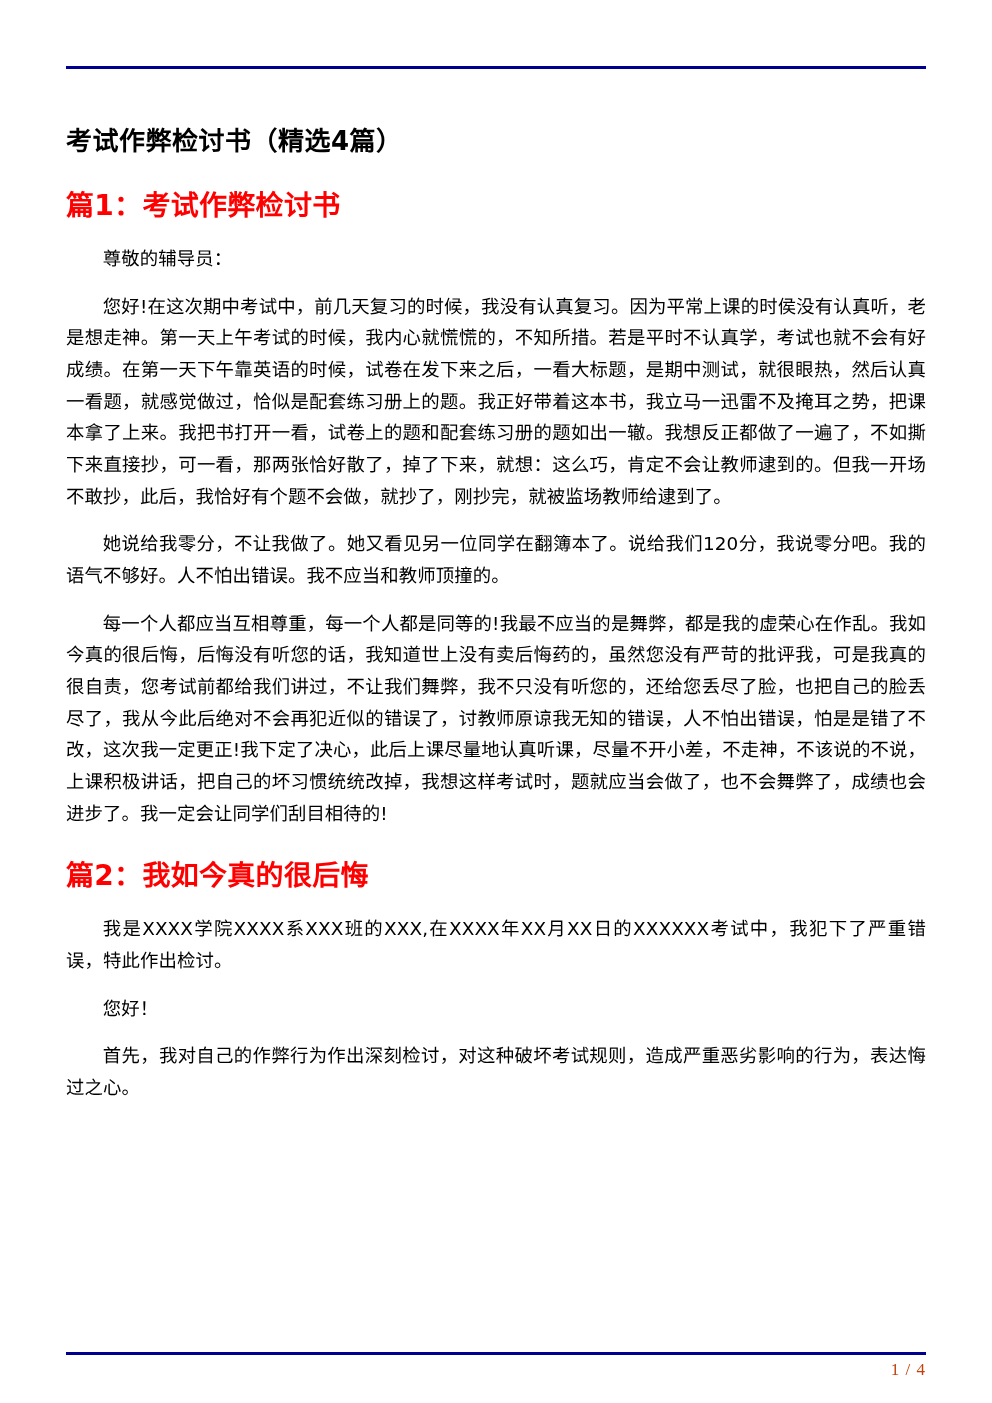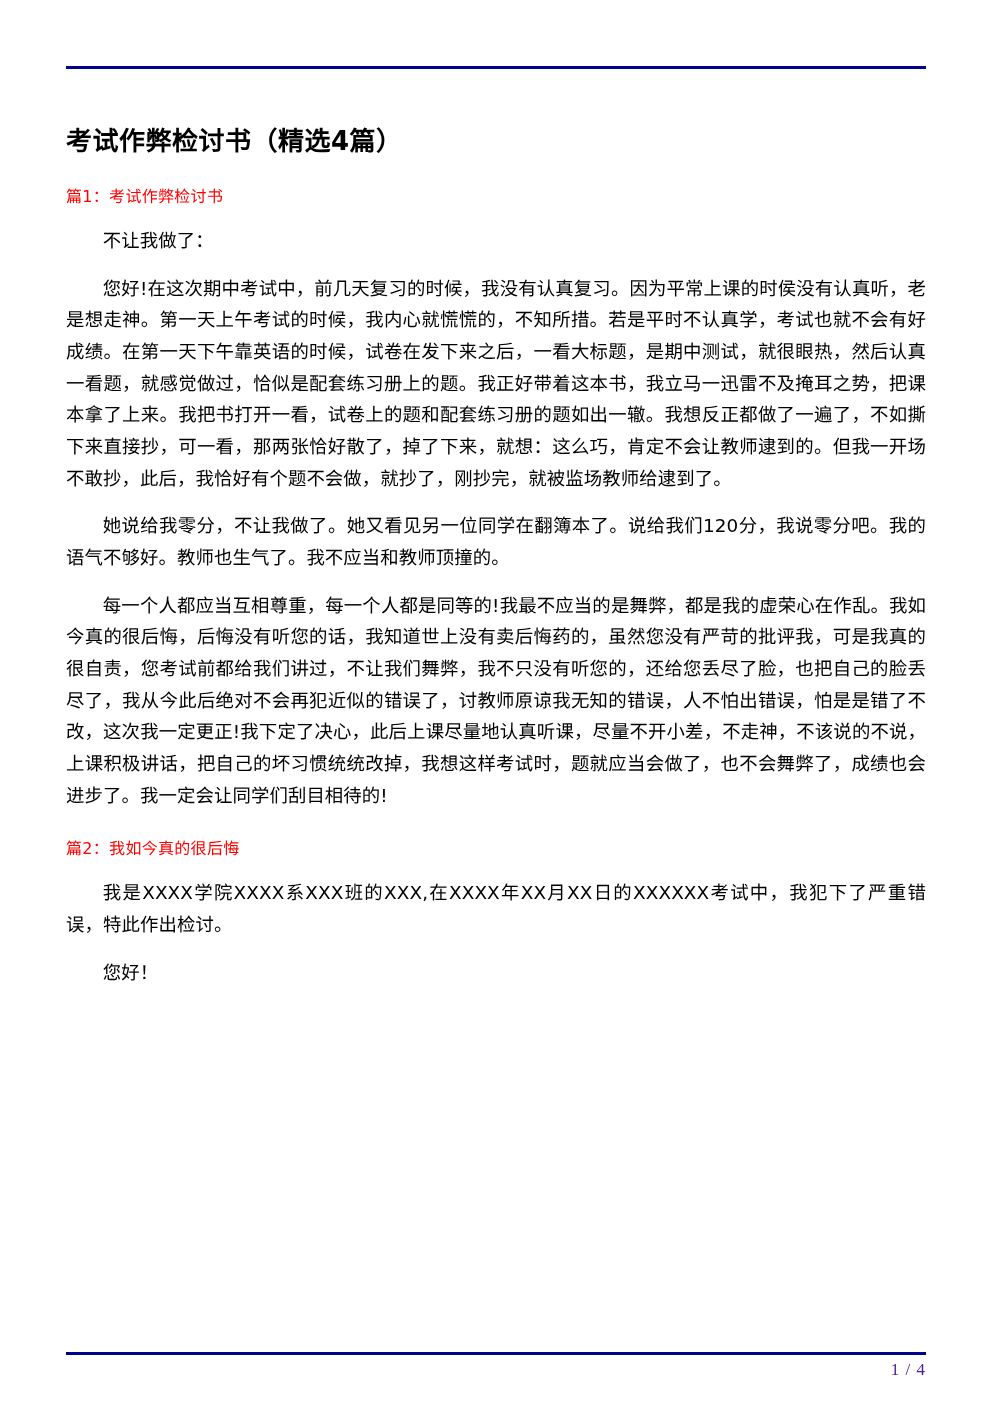--- a/index.html
+++ b/index.html
@@ -37,21 +37,21 @@
     width: 860px;
     height: 3px;
     background: #00008f;
   }
   .page-number {
     position: absolute;
     right: 66px;
     top: 1360px;
     width: 160px;
     text-align: right;
-    color: #4c1d95;
+    color: #c2410c;
     font-size: 17px;
     letter-spacing: 1px;
     font-family: "Liberation Serif", "DejaVu Serif", serif;
   }
   .content {
     position: absolute;
     left: 66px;
     top: 100px;
     width: 860px;
   }
@@ -59,22 +59,22 @@
     text-align: left;
     font-size: 26px;
     font-weight: 700;
     letter-spacing: 0.5px;
     margin: 24px 0 0 0;
     line-height: 1.35;
     color: #000000;
   }
   .section-heading {
     color: #ff0000;
-    font-size: 16px;
-    font-weight: 400;
+    font-size: 28px;
+    font-weight: 700;
     margin: 26px 0 0 0;
     line-height: 1.5;
     letter-spacing: 0.3px;
   }
   .para {
     font-size: 18.4px;
     line-height: 1.72;
     margin: 16px 0 0 0;
     text-align: justify;
     text-justify: inter-ideograph;
@@ -91,28 +91,29 @@
 <div class="page">
 
   <div class="header-rule"></div>
 
   <div class="content">
 
     <h1 class="doc-title">考试作弊检讨书（精选4篇）</h1>
 
     <h2 class="section-heading">篇1：考试作弊检讨书</h2>
 
-    <p class="para indent">不让我做了：</p>
+    <p class="para indent">尊敬的辅导员：</p>
     <p class="para indent">您好!在这次期中考试中，前几天复习的时候，我没有认真复习。因为平常上课的时侯没有认真听，老是想走神。第一天上午考试的时候，我内心就慌慌的，不知所措。若是平时不认真学，考试也就不会有好成绩。在第一天下午靠英语的时候，试卷在发下来之后，一看大标题，是期中测试，就很眼热，然后认真一看题，就感觉做过，恰似是配套练习册上的题。我正好带着这本书，我立马一迅雷不及掩耳之势，把课本拿了上来。我把书打开一看，试卷上的题和配套练习册的题如出一辙。我想反正都做了一遍了，不如撕下来直接抄，可一看，那两张恰好散了，掉了下来，就想：这么巧，肯定不会让教师逮到的。但我一开场不敢抄，此后，我恰好有个题不会做，就抄了，刚抄完，就被监场教师给逮到了。</p>
-    <p class="para indent">她说给我零分，不让我做了。她又看见另一位同学在翻簿本了。说给我们120分，我说零分吧。我的语气不够好。教师也生气了。我不应当和教师顶撞的。</p>
+    <p class="para indent">她说给我零分，不让我做了。她又看见另一位同学在翻簿本了。说给我们120分，我说零分吧。我的语气不够好。人不怕出错误。我不应当和教师顶撞的。</p>
     <p class="para indent">每一个人都应当互相尊重，每一个人都是同等的!我最不应当的是舞弊，都是我的虚荣心在作乱。我如今真的很后悔，后悔没有听您的话，我知道世上没有卖后悔药的，虽然您没有严苛的批评我，可是我真的很自责，您考试前都给我们讲过，不让我们舞弊，我不只没有听您的，还给您丢尽了脸，也把自己的脸丢尽了，我从今此后绝对不会再犯近似的错误了，讨教师原谅我无知的错误，人不怕出错误，怕是是错了不改，这次我一定更正!我下定了决心，此后上课尽量地认真听课，尽量不开小差，不走神，不该说的不说，上课积极讲话，把自己的坏习惯统统改掉，我想这样考试时，题就应当会做了，也不会舞弊了，成绩也会进步了。我一定会让同学们刮目相待的!</p>
 
     <h2 class="section-heading">篇2：我如今真的很后悔</h2>
 
     <p class="para indent">我是XXXX学院XXXX系XXX班的XXX,在XXXX年XX月XX日的XXXXXX考试中，我犯下了严重错误，特此作出检讨。</p>
     <p class="para indent">您好！</p>
+    <p class="para indent">首先，我对自己的作弊行为作出深刻检讨，对这种破坏考试规则，造成严重恶劣影响的行为，表达悔过之心。</p>
 
   </div>
 
   <div class="footer-rule"></div>
   <div class="page-number">1 / 4</div>
 
 </div>
 
 </body></html>

